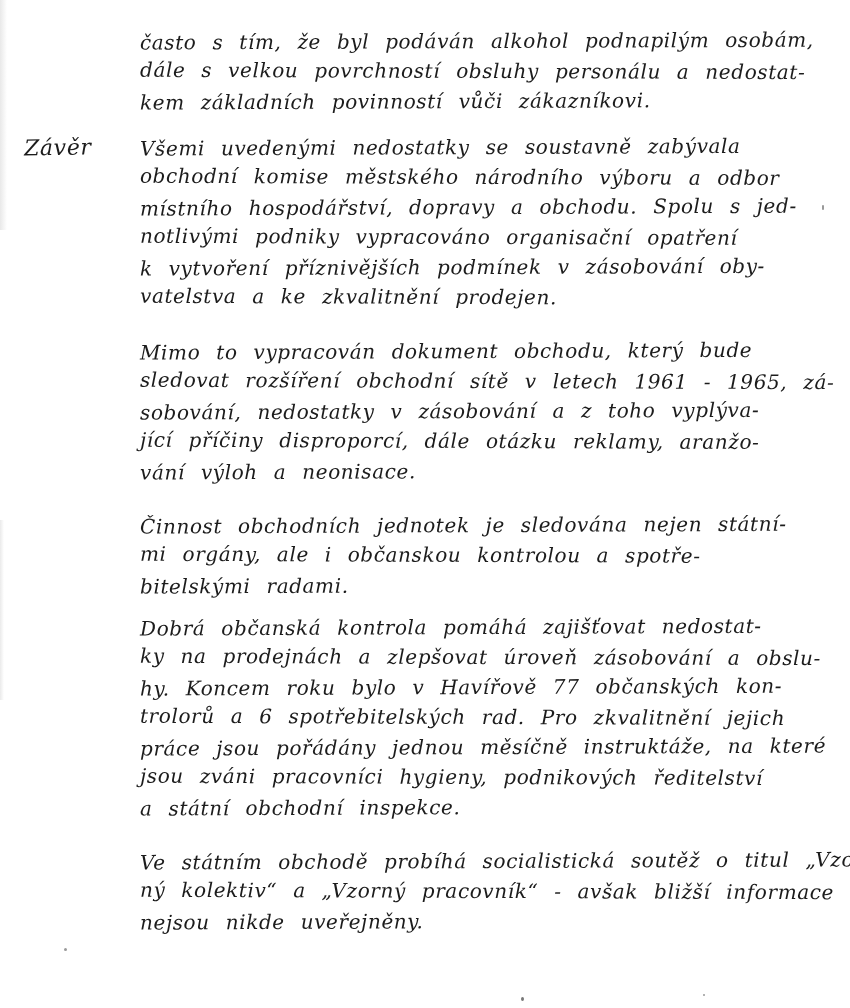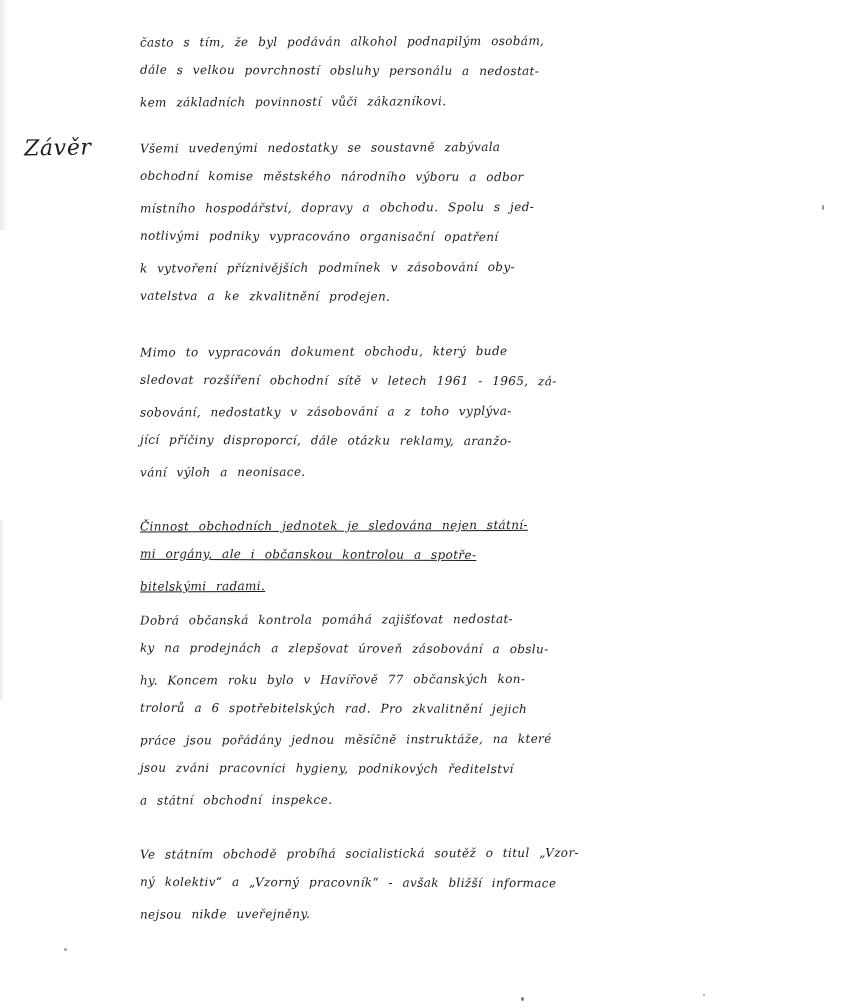--- a/index.html
+++ b/index.html
@@ -32,21 +32,21 @@
   .speck { position: absolute; background: #9a9a9a; border-radius: 50%; }
   .speck.s1 { left: 64px;  top: 948px; width: 3px; height: 3px; }
   .speck.s2 { left: 521px; top: 997px; width: 3px; height: 4px; background:#777; }
   .speck.s3 { left: 703px; top: 994px; width: 2px; height: 2px; }
   .speck.s4 { left: 822px; top: 205px; width: 2px; height: 5px; border-radius: 1px; }
 
   
   .handwriting {
     font-family: "DejaVu Serif", serif;
     font-style: italic;
-    font-size: 12px;
+    font-size: 20px;
     letter-spacing: 0.03em;
     word-spacing: 0.45em;
   }
 
   .margin-note {
     position: absolute;
     left: 24px;
     top: 135px;
     font-size: 22px;
     transform: rotate(-1deg);
@@ -54,21 +54,21 @@
 
   .text-block {
     position: absolute;
     left: 140px;
     top: 26px;
     width: 706px;
   }
 
   .para { margin-bottom: 24px; }
   .para[data-para="p1"] { margin-bottom: 16px; }
-  .para[data-para="p4"] { margin-bottom: 4px; text-decoration: underline; }   
+  .para[data-para="p4"] { margin-bottom: 12px; }   
 
   .line {
     height: 30px;
     line-height: 30px;
     white-space: nowrap;
   }
   
   .para .line:nth-child(odd)  { transform: rotate(-0.25deg); }
   .para .line:nth-child(even) { transform: rotate(0.2deg); }
 </style>

